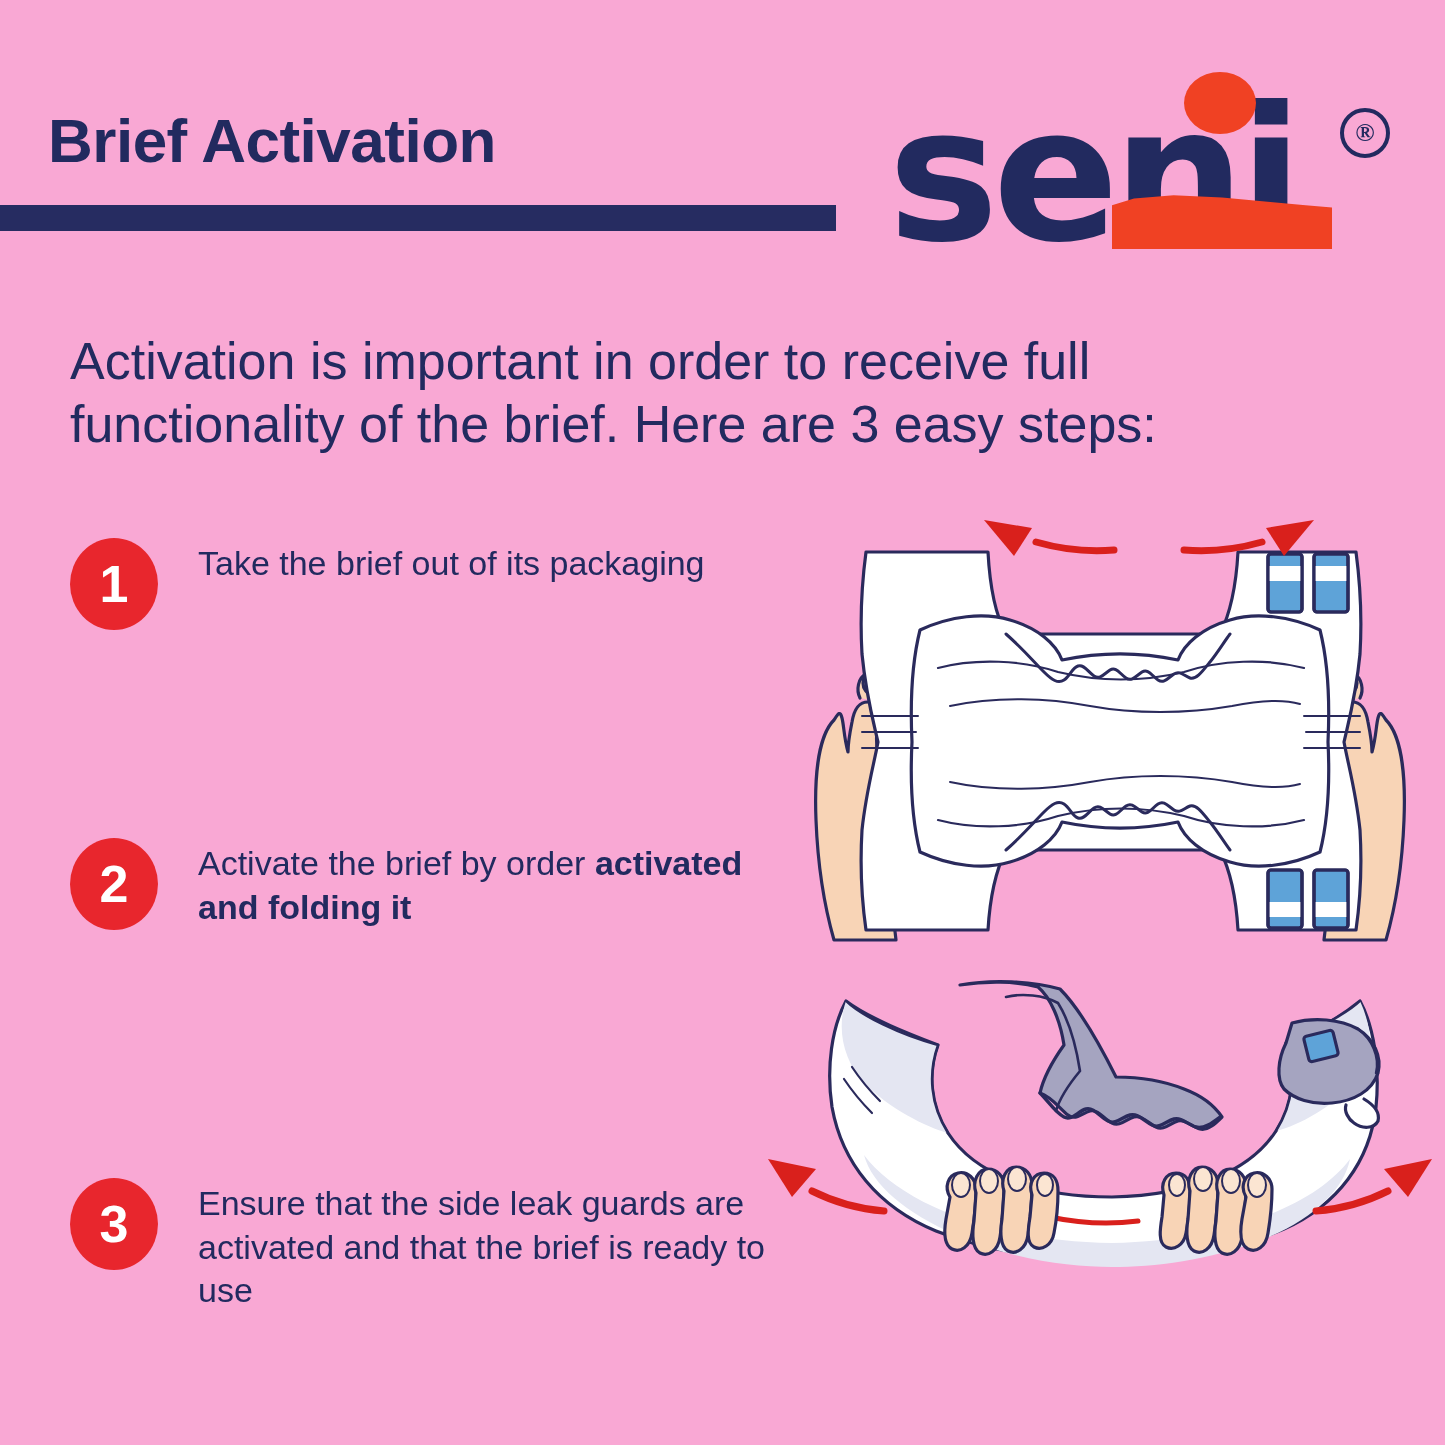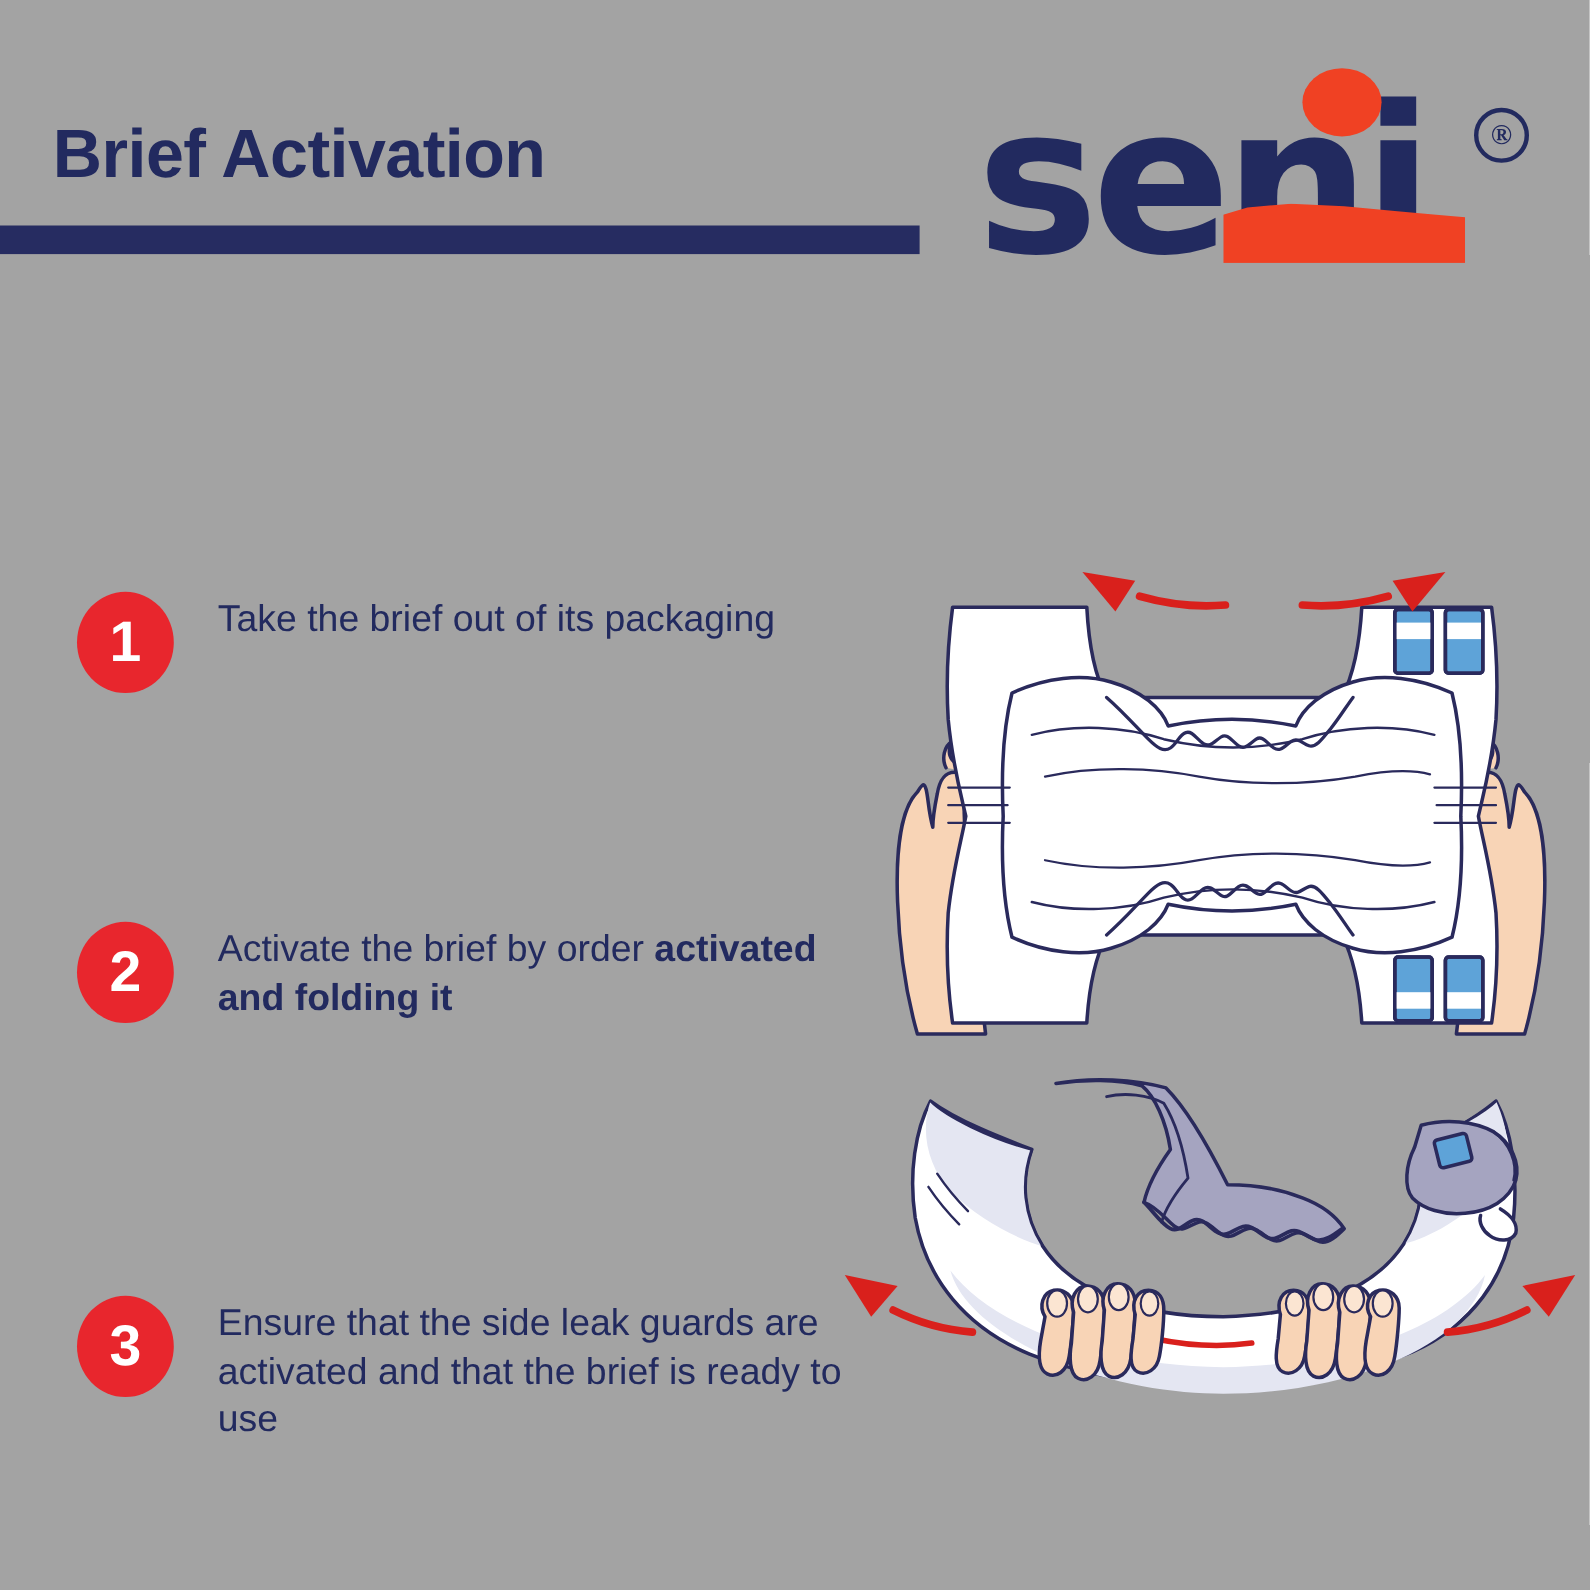--- a/index.html
+++ b/index.html
@@ -3,36 +3,36 @@
 <meta charset="utf-8">
 <style>
   html,body{margin:0;padding:0;}
   body{
     width:1445px;height:1445px;
     background:#ffffff;
     font-family:"Liberation Sans", sans-serif;
     overflow:hidden;
     position:relative;
   }
-  .page{position:relative;width:1445px;height:1445px;background:#a3a3a3;}
+  .page{position:relative;width:1445px;height:1445px;background:#f9a8d4;}
 
   
   .header{position:absolute;left:0;top:0;width:1445px;height:290px;}
   .page-title{
     position:absolute;left:48px;top:110px;
     font-size:62px;font-weight:700;color:#222A5F;
     letter-spacing:-0.5px;line-height:1;
   }
   .title-rule{
     position:absolute;left:0;top:205px;width:836px;height:26px;
     background:#262C61;
   }
 
   
-  .logo{position:absolute;left:888px;top:50px;width:495px;height:200px;}
+  .logo{position:absolute;left:888px;top:60px;width:495px;height:200px;}
   .logo-word{
     position:absolute;left:0;top:22px;
     font-size:186px;font-weight:700;color:#222A5F;
     letter-spacing:-6px;line-height:1;
     font-family:"DejaVu Sans", sans-serif;
   }
   .logo-dot{
     position:absolute;left:296px;top:12px;width:72px;height:62px;
     background:#F04123;border-radius:50%;
   }
@@ -91,20 +91,21 @@
     <div class="title-rule"></div>
 
     <div class="logo">
       <div class="logo-word">seni</div>
       <div class="logo-dot"></div>
       <div class="logo-wave"></div>
       <div class="logo-reg">®</div>
     </div>
   </div>
 
+  <div class="intro">Activation is important in order to receive full functionality of the brief. Here are 3 easy steps:</div>
 
   <div class="steps">
 
     <div class="step step-1">
       <div class="badge">1</div>
       <div class="step-text">
         <span>Take the brief out of its packaging</span><b></b>
       </div>
     </div>
 

